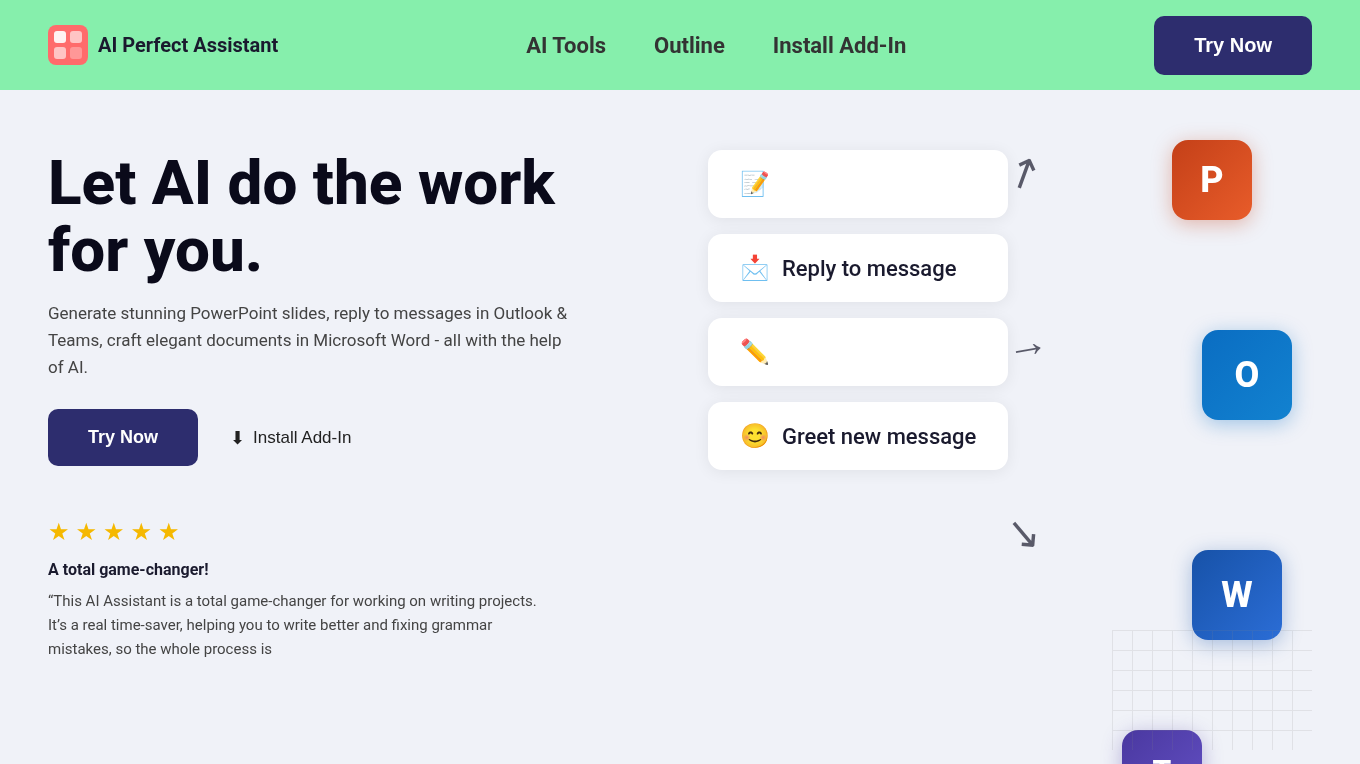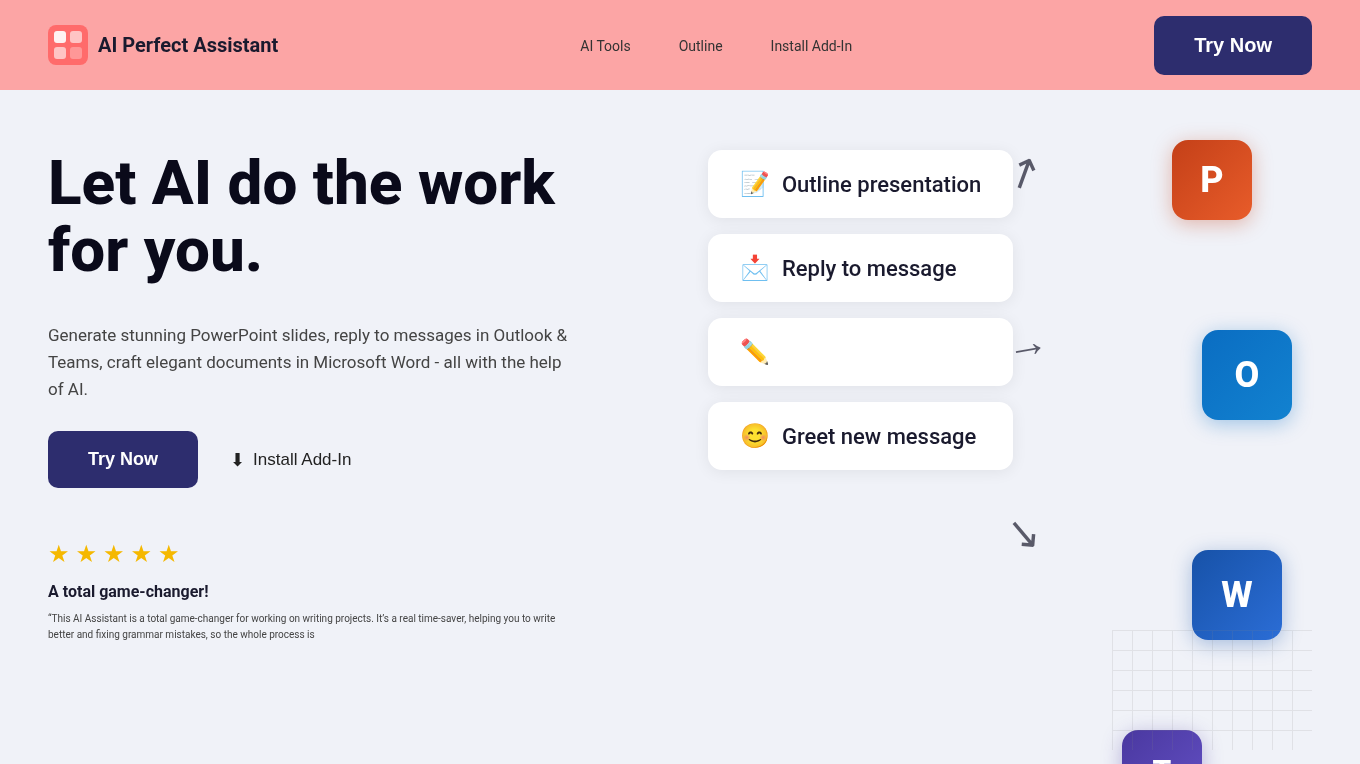--- a/index.html
+++ b/index.html
@@ -10,21 +10,21 @@
       overflow: hidden;
     }
 
     
     nav {
       display: flex;
       align-items: center;
       justify-content: space-between;
       padding: 0 48px;
       height: 90px;
-      background: #fca5a5;
+      background: #86efac;
     }
     .nav-logo {
       display: flex;
       align-items: center;
       gap: 10px;
       text-decoration: none;
     }
     .logo-icon {
       width: 40px;
       height: 40px;
@@ -36,22 +36,22 @@
     }
     .nav-links {
       display: flex;
       align-items: center;
       gap: 48px;
       list-style: none;
     }
     .nav-links a {
       text-decoration: none;
       color: #333;
-      font-size: 14px;
-      font-weight: 400;
+      font-size: 22px;
+      font-weight: 700;
     }
     .nav-cta {
       background: #2d2d6e;
       color: #fff !important;
       padding: 18px 40px;
       border-radius: 10px;
       font-size: 20px;
       font-weight: 600;
       border: none;
       cursor: pointer;
@@ -68,21 +68,21 @@
     }
     .hero-left {
       max-width: 580px;
       padding-top: 20px;
     }
     .hero-title {
       font-size: 62px;
       font-weight: 800;
       color: #0a0a1a;
       line-height: 1.08;
-      margin-bottom: 38px;
+      margin-bottom: 16px;
     }
     .hero-subtitle {
       font-size: 17px;
       color: #444;
       line-height: 1.6;
       margin-bottom: 28px;
       max-width: 520px;
     }
     .hero-actions {
       display: flex;
@@ -125,21 +125,21 @@
       color: #f5b800;
       font-size: 24px;
     }
     .review-title {
       font-size: 16px;
       font-weight: 700;
       color: #1a1a2e;
       margin-bottom: 10px;
     }
     .review-text {
-      font-size: 10px;
+      font-size: 15px;
       color: #444;
       line-height: 1.6;
       max-width: 510px;
     }
 
     
     .hero-right {
       flex: 1;
       position: relative;
       min-height: 620px;
@@ -310,21 +310,20 @@
     </div>
     <p class="review-title">A total game-changer!</p>
     <p class="review-text">“This AI Assistant is a total game-changer for working on writing projects. It’s a real time-saver, helping you to write better and fixing grammar mistakes, so the whole process is</p>
   </div>
 
   <div class="hero-right">
 
     <div class="feature-cards">
       <div class="feature-card">
         <span class="card-emoji">📝</span>
-        <span>Outline presentation</span>
       </div>
       <div class="feature-card">
         <span class="card-emoji">📩</span>
         <span>Reply to message</span>
       </div>
       <div class="feature-card">
         <span class="card-emoji">✏️</span>
       </div>
       <div class="feature-card">
         <span class="card-emoji">😊</span>

